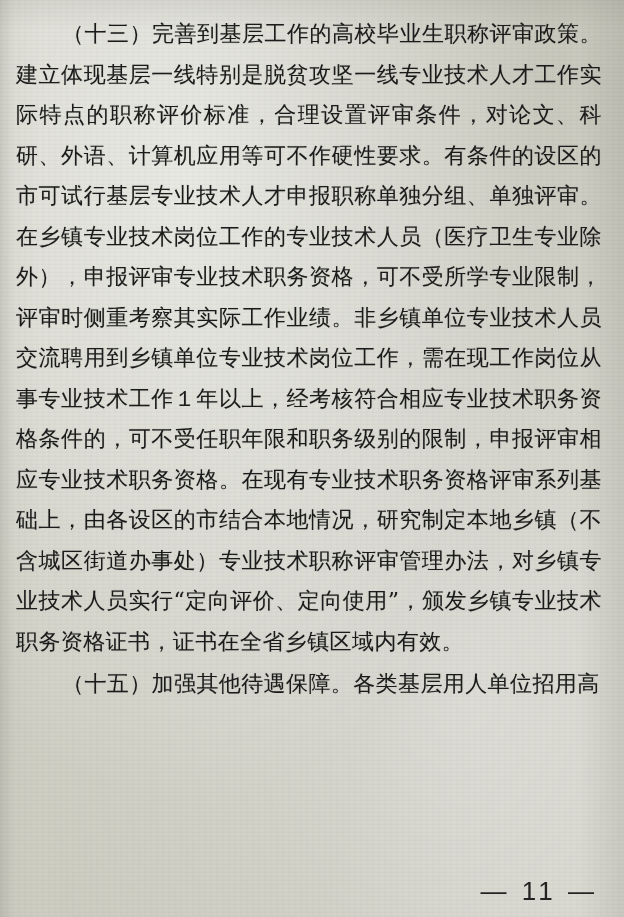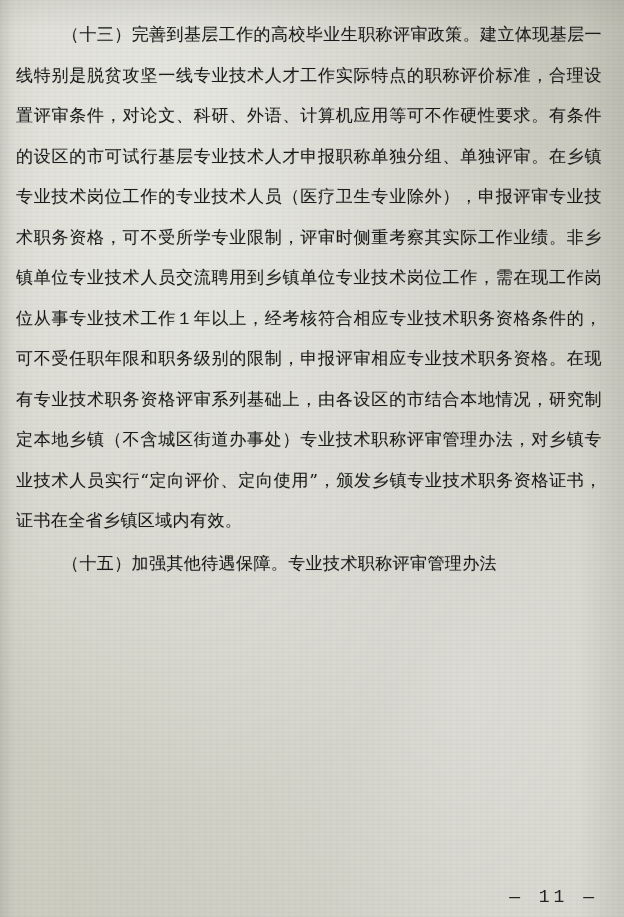--- a/index.html
+++ b/index.html
@@ -45,46 +45,46 @@
     pointer-events: none;
     mix-blend-mode: multiply;
   }
   .content {
     position: relative;
     z-index: 2;
     padding: 14px 22px 0 16px;
   }
   p.para {
     margin: 0 0 2px 0;
-    font-size: 17px;
+    font-size: 22px;
     line-height: 40.5px;
     letter-spacing: 0.4px;
     color: #1b1b1b;
     text-align: justify;
     text-justify: inter-ideograph;
     text-indent: 0;
     font-family: "DejaVu Serif", serif;
     text-shadow: 0 0 1px rgba(40,40,40,0.25);
   }
   p.indent {
     text-indent: 46px;
   }
   .pagenum {
     position: absolute;
     z-index: 2;
     right: 26px;
     bottom: 10px;
-    font-size: 18px;
+    font-size: 26px;
     letter-spacing: 4px;
     color: #232323;
-    font-family: Liberation Mono, monospace;
+    font-family: Liberation Sans, sans-serif;
   }
 </style>
 </head>
 <body>
 
 <div id="page">
   <div class="content">
     <p class="para indent">（十三）完善到基层工作的高校毕业生职称评审政策。建立体现基层一线特别是脱贫攻坚一线专业技术人才工作实际特点的职称评价标准，合理设置评审条件，对论文、科研、外语、计算机应用等可不作硬性要求。有条件的设区的市可试行基层专业技术人才申报职称单独分组、单独评审。在乡镇专业技术岗位工作的专业技术人员（医疗卫生专业除外），申报评审专业技术职务资格，可不受所学专业限制，评审时侧重考察其实际工作业绩。非乡镇单位专业技术人员交流聘用到乡镇单位专业技术岗位工作，需在现工作岗位从事专业技术工作１年以上，经考核符合相应专业技术职务资格条件的，可不受任职年限和职务级别的限制，申报评审相应专业技术职务资格。在现有专业技术职务资格评审系列基础上，由各设区的市结合本地情况，研究制定本地乡镇（不含城区街道办事处）专业技术职称评审管理办法，对乡镇专业技术人员实行“定向评价、定向使用”，颁发乡镇专业技术职务资格证书，证书在全省乡镇区域内有效。</p>
-    <p class="para indent">（十五）加强其他待遇保障。专业技术职称评审管理办法</p>
+    <p class="para indent">（十五）加强其他待遇保障。各类基层用人单位招用高</p>
   </div>
   <div class="pagenum">— 11 —</div>
 </div>
 
 </body></html>

